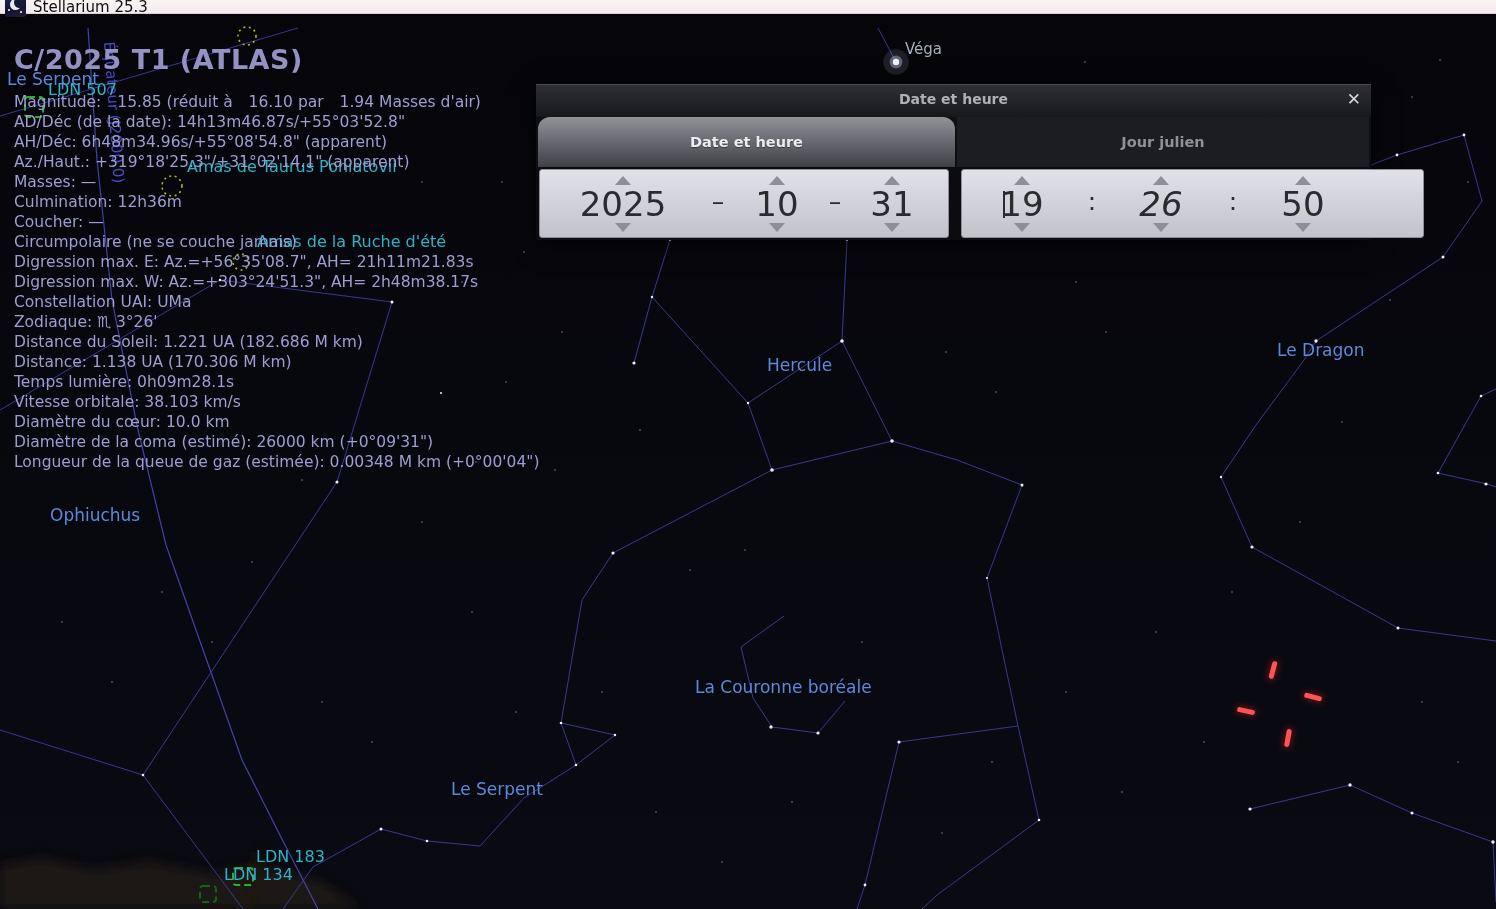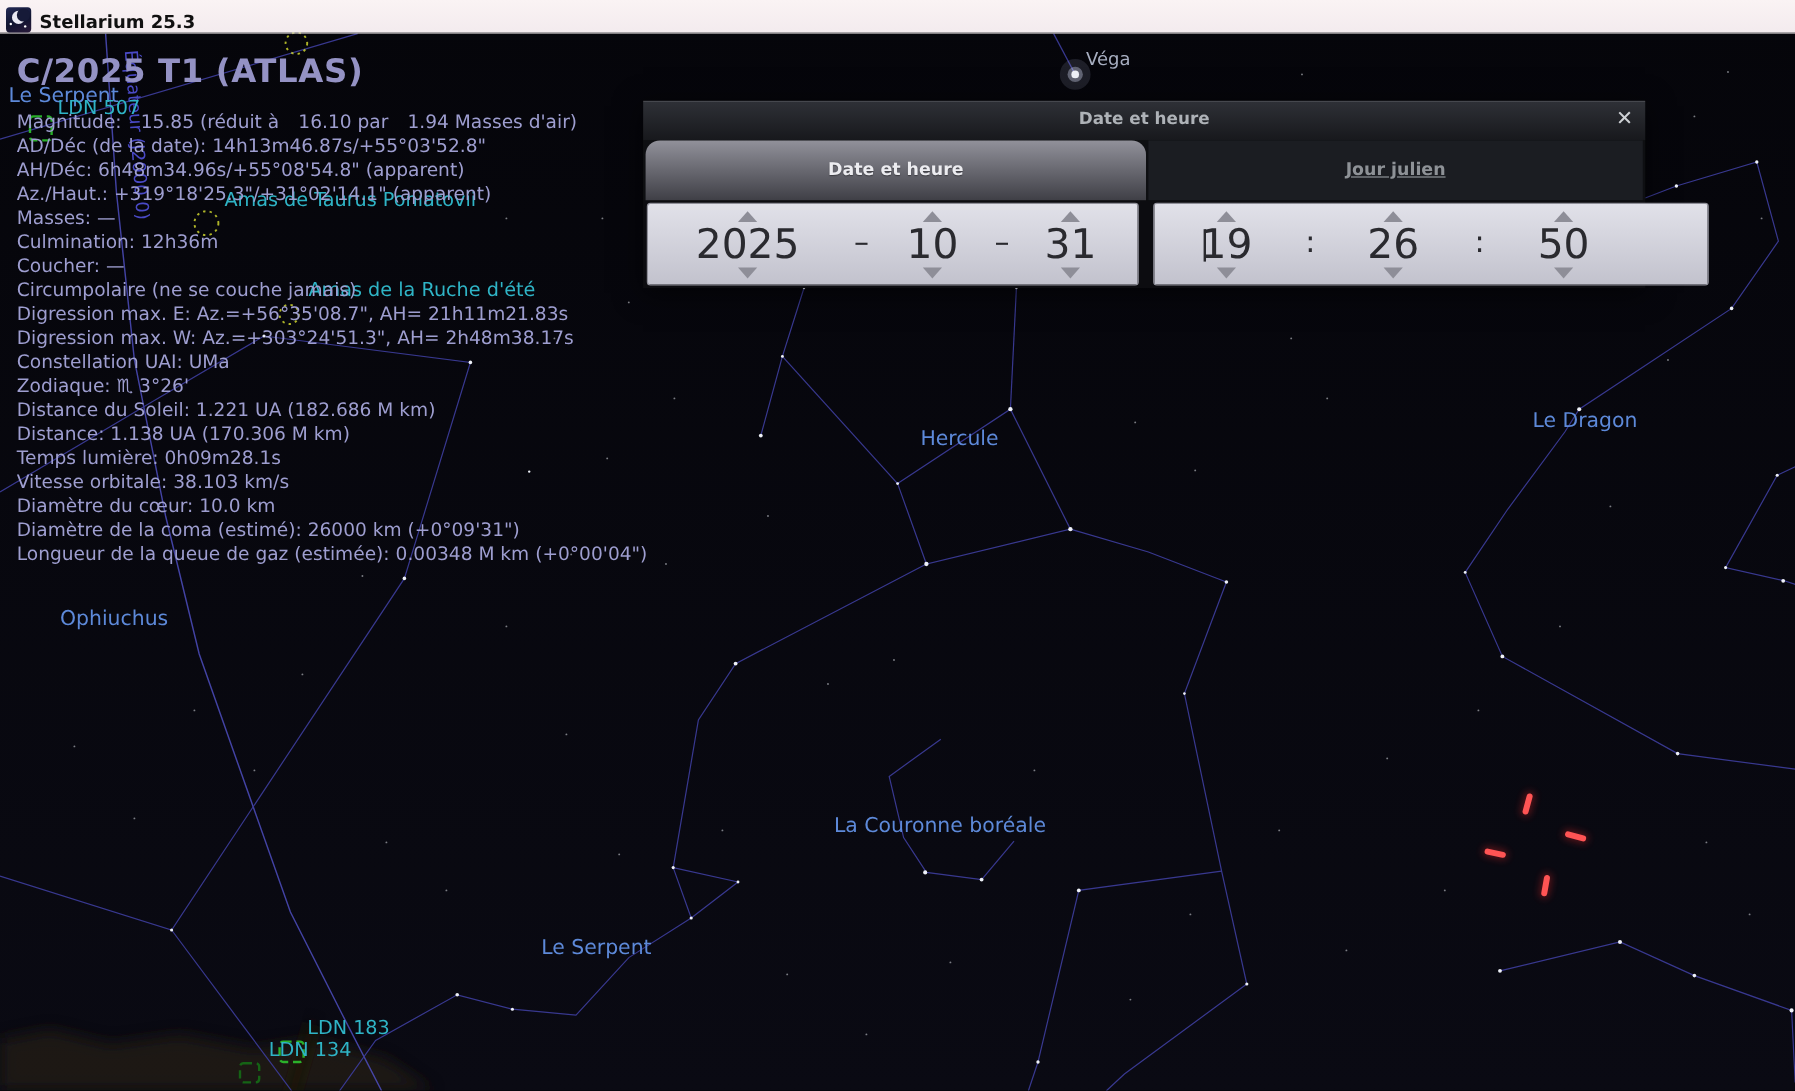--- a/index.html
+++ b/index.html
@@ -1,22 +1,22 @@
 <!DOCTYPE html>
 <html><head>
 <meta charset="utf-8">
 <style>
   html,body{margin:0;padding:0;background:#000;}
   #screen{position:relative;width:1496px;height:909px;overflow:hidden;
           font-family:"DejaVu Sans",sans-serif;}
 
   
-  #titlebar{position:absolute;left:0;top:0;width:1496px;height:28px;
-            background:linear-gradient(#faf3f4,#f3ebee);display:flex;align-items:flex-end;
-            border-bottom:1px solid #d8d2d4;box-sizing:border-box;z-index:50;font-weight:bold;}
+  #titlebar{position:absolute;left:0;top:0;width:1496px;height:14px;
+            background:linear-gradient(#faf3f4,#f3ebee);display:flex;align-items:center;
+            border-bottom:1px solid #d8d2d4;box-sizing:border-box;z-index:50;}
   #titlebar .app-icon{width:21px;height:21px;margin:0 7px 0 5px;border-radius:3px;
             background:linear-gradient(160deg,#232a55 0%,#101430 55%,#2a1a3a 100%);
             position:relative;overflow:hidden;}
   #titlebar .app-icon .moon{position:absolute;left:5px;top:3px;width:11px;height:11px;border-radius:50%;
             background:#e9e9f2;}
   #titlebar .app-icon .moon-mask{position:absolute;left:9px;top:1px;width:11px;height:11px;border-radius:50%;
             background:#161a38;}
   #titlebar .app-icon .dot{position:absolute;width:2px;height:2px;border-radius:50%;background:#fff;}
   #titlebar .title-text{font-size:15px;color:#101010;}
 
@@ -52,21 +52,21 @@
   #dlg-header{position:absolute;left:0;top:0;right:0;height:33px;
           background:linear-gradient(#2e3036,#17181c);border-top:1px solid #46484e;box-sizing:border-box;}
   #dlg-title{position:absolute;left:0;right:0;top:6px;text-align:center;
           font-size:14px;font-weight:bold;color:#aeb2b7;}
   #dlg-close{position:absolute;right:10px;top:4px;font-size:17px;font-weight:bold;color:#cfd2d6;cursor:pointer;}
   #dlg-tabs{position:absolute;left:0;top:33px;right:0;height:50px;background:#0e0f12;}
   .tab{position:absolute;top:0;bottom:0;display:flex;align-items:center;justify-content:center;
        font-size:14.5px;font-weight:bold;cursor:pointer;}
   #tab-left{left:2px;width:417px;border-radius:12px 12px 0 0;
        background:linear-gradient(#91919a,#3f3f46);color:#ececf0;text-shadow:0 1px 1px rgba(0,0,0,.4);}
-  #tab-right{left:421px;right:2px;background:#1b1d22;color:#8e9297;text-decoration:underline;}
+  #tab-right{left:421px;right:2px;background:#1b1d22;color:#8e9297;}
   #dlg-body{position:absolute;left:0;top:83px;right:0;bottom:0;background:#0c0c10;}
   .spin-panel{position:absolute;top:2px;height:69px;border-radius:3px;border:1px solid #8f8f99;
        background:linear-gradient(#e1e1e9,#c2c2cd);box-sizing:border-box;}
   #date-panel{left:3px;width:410px;}
   #time-panel{left:425px;width:463px;}
   .spin-field{position:absolute;top:0;bottom:0;width:80px;display:flex;flex-direction:column;
        align-items:center;justify-content:space-between;padding:6px 0 5px;box-sizing:border-box;}
   .arr{width:0;height:0;cursor:pointer;}
   .arr.up{border-left:8px solid transparent;border-right:8px solid transparent;border-bottom:9px solid #8e8e98;}
   .arr.down{border-left:8px solid transparent;border-right:8px solid transparent;border-top:9px solid #8e8e98;}
@@ -304,21 +304,21 @@
       </div>
 
       <div id="time-panel" class="spin-panel">
         <div id="hour-caret"></div>
         <div class="spin-field" style="left:20px;">
           <div class="arr up"></div>
           <div class="spin-val">19</div>
           <div class="arr down"></div>
         </div>
         <div class="spin-sep" style="left:115px;">:</div>
-        <div class="spin-field" style="left:159px;">
+        <div class="spin-field" style="left:159px;font-style:italic;">
           <div class="arr up"></div>
           <div class="spin-val">26</div>
           <div class="arr down"></div>
         </div>
         <div class="spin-sep" style="left:256px;">:</div>
         <div class="spin-field" style="left:301px;">
           <div class="arr up"></div>
           <div class="spin-val">50</div>
           <div class="arr down"></div>
         </div>

